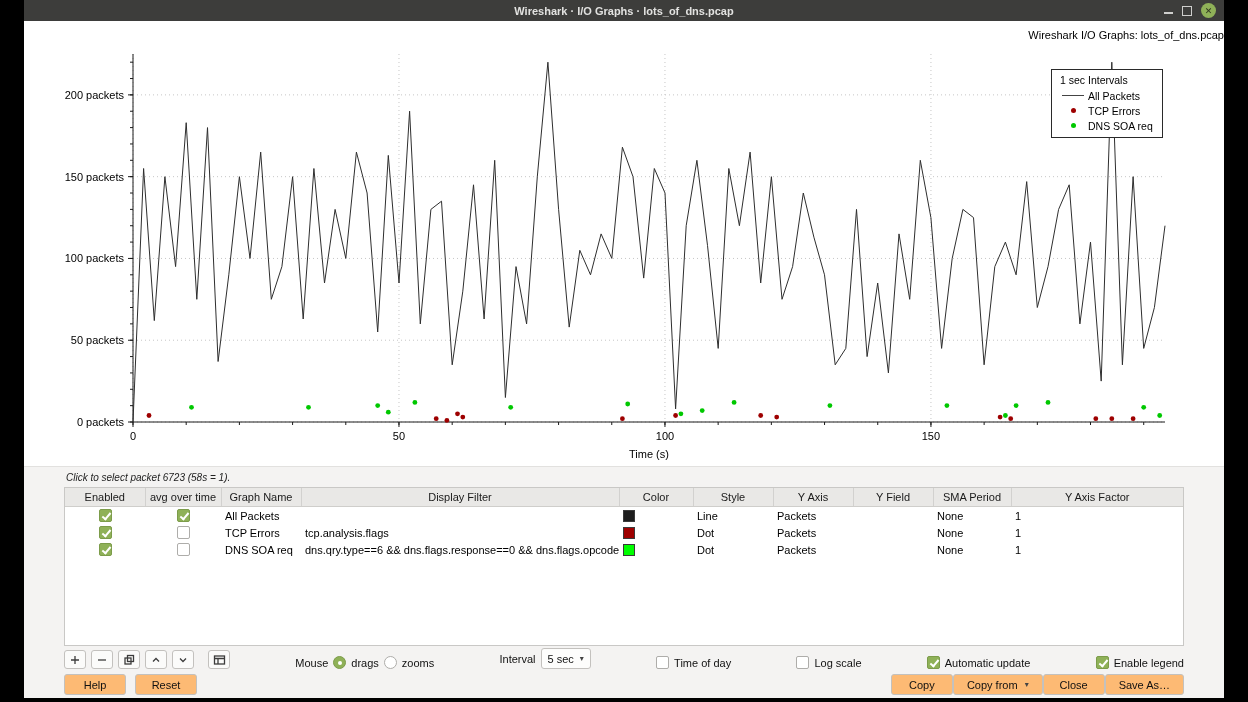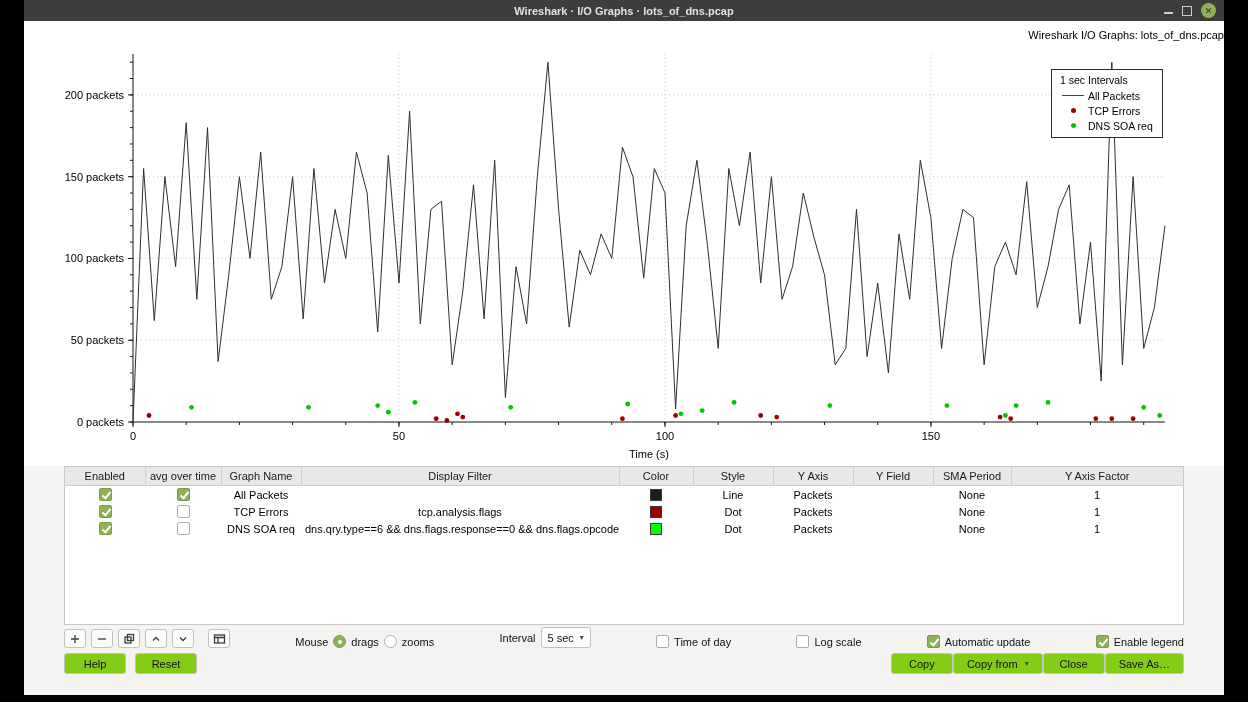--- a/index.html
+++ b/index.html
@@ -28,21 +28,21 @@
   .lg-mark{width:30px;display:flex;align-items:center;justify-content:center;flex:0 0 auto;}
   .lg-line{width:22px;height:0;border-top:1px solid #444;}
   .lg-dot{width:5px;height:5px;border-radius:50%;}
   .lg-label{color:#000;white-space:nowrap;}
   
   .status-band{height:20px;background:#f4f3f2;border-top:1px solid #e2e1df;display:flex;align-items:center;
     padding-left:42px;font-size:10px;font-style:italic;color:#222;flex:0 0 auto;}
   
   .table-band{height:159px;padding:0 40px;background:#f4f3f2;flex:0 0 auto;}
   .gtable-wrap{height:157px;background:#fff;border:1px solid #c9c8c6;overflow:hidden;}
-  table.gtable{border-collapse:collapse;table-layout:fixed;width:100%;font-size:11px;text-align:center;}
+  table.gtable{border-collapse:collapse;table-layout:fixed;width:100%;font-size:11px;}
   .gtable th{background:#e9e8e6;border-right:1px solid #d2d1cf;border-bottom:1px solid #cfcecb;
     font-weight:normal;height:18px;font-size:11px;color:#1a1a1a;padding:0 2px;white-space:nowrap;
     overflow:hidden;}
   .gtable th:last-child{border-right:none;margin-top:48px;}
   .gtable td{height:17px;padding:0 4px;color:#000;white-space:nowrap;overflow:hidden;}
   .cell-center{text-align:center;}
   .cb{display:inline-block;width:13px;height:13px;border:1px solid #aeadaa;border-radius:2px;
     background:#fff;position:relative;vertical-align:middle;cursor:pointer;box-sizing:border-box;}
   .cb.on{background:#8fb158;border-color:#7c9c4a;}
   .cb.on::after{content:"";position:absolute;left:4px;top:1px;width:3px;height:7px;
@@ -61,21 +61,21 @@
   .icon-btn{width:22px;height:19px;border:1px solid #c3c1be;border-radius:3px;background:#fbfbfa;
     display:flex;align-items:center;justify-content:center;cursor:pointer;box-sizing:border-box;}
   .icon-btn svg{stroke:#3c3c3c;fill:none;stroke-width:1.3;}
   .gap-sm{width:4px;}
   .sel{display:inline-flex;align-items:center;gap:6px;border:1px solid #c3c1be;border-radius:3px;
     background:#fdfdfc;height:19px;padding:0 6px;cursor:pointer;}
   .chev{font-size:8px;color:#444;}
   .lab{cursor:default;}
   
   .footer-band{height:27px;padding:2px 40px 0;display:flex;align-items:center;background:#f4f3f2;flex:0 0 auto;}
-  .btn{height:21px;min-width:62px;border:1px solid #c3c1be;border-radius:3px;background:#84cc16;
+  .btn{height:21px;min-width:62px;border:1px solid #c3c1be;border-radius:3px;background:#fdba74;
     font-size:11px;color:#111;display:inline-flex;align-items:center;justify-content:center;
     padding:0 13px;cursor:pointer;box-sizing:border-box;font-family:inherit;}
   .fgroup-left{display:flex;gap:9px;}
   .fgroup-right{margin-left:auto;display:flex;}
 </style>
 </head>
 <body>
 
 <div class="stage">
   <div class="window">
@@ -216,20 +216,23 @@
           <div class="legend-item">
             <span class="lg-mark">
                 <span class="lg-dot" style="background: rgb(0, 200, 0);"></span>
               </span>
             <span class="lg-label">DNS SOA req</span>
           </div>
         </div>
       </div>
     </div>
 
+    <div class="status-band">
+      <span>Click to select packet 6723 (58s = 1).</span>
+    </div>
 
     <div class="table-band">
       <div class="gtable-wrap">
         <table class="gtable">
           <colgroup>
             <col style="width:80px">
               <col style="width:76px">
               <col style="width:80px">
               <col style="width:318px">
             <col style="width:74px">

